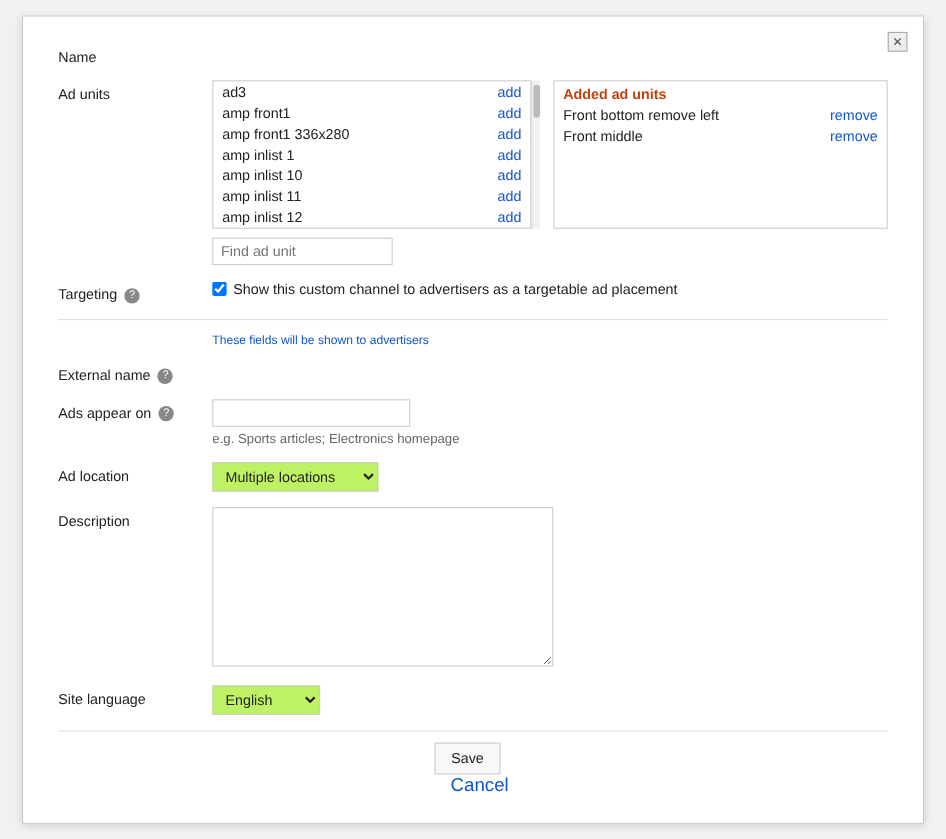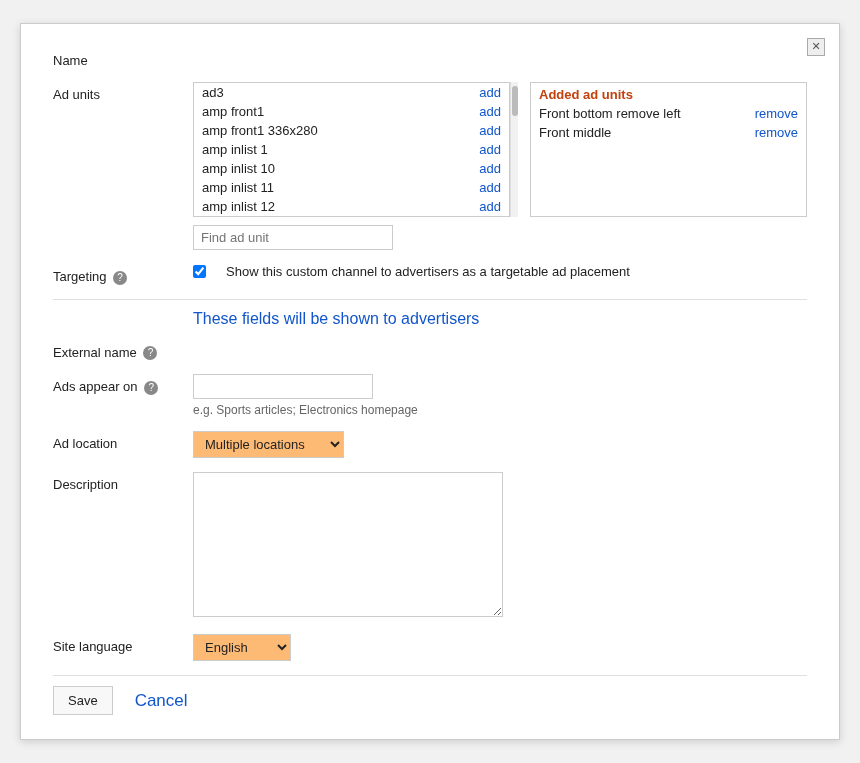--- a/index.html
+++ b/index.html
@@ -80,21 +80,21 @@
     }
     .name-input {
       width: 220px;
     }
     .ad-units-container {
       display: flex;
       gap: 12px;
     }
     .ad-units-list {
       border: 1px solid #ccc;
-      width: 317px;
+      width: 290px;
       height: 135px;
       overflow-y: auto;
       background: #fff;
     }
     .ad-unit-item {
       display: flex;
       align-items: center;
       justify-content: space-between;
       padding: 2px 8px;
       font-size: 13px;
@@ -123,43 +123,43 @@
     }
     .added-item {
       display: flex;
       align-items: center;
       justify-content: space-between;
       padding: 2px 8px;
       font-size: 13px;
     }
     .find-ad-unit-input {
       margin-top: 8px;
-      width: 200px;
+      width: 164px;
       border: 1px solid #ccc;
       padding: 4px 7px;
       font-size: 13px;
       color: #999;
     }
     .targeting-row {
       display: flex;
       align-items: flex-start;
       margin-bottom: 10px;
       padding-bottom: 14px;
       border-bottom: 1px solid #e0e0e0;
     }
     .checkbox-label {
       display: flex;
       align-items: center;
-      gap: 20px;
+      gap: 6px;
       font-size: 13px;
       color: #222;
     }
     .fields-notice {
       color: #1155cc;
-      font-size: 16px;
+      font-size: 11px;
     }
     .external-name-value {
       color: #1155cc;
       font-size: 13px;
       cursor: pointer;
       text-decoration: none;
     }
     .caution-text {
       color: #999;
       font-size: 11px;
@@ -170,21 +170,21 @@
     }
     .eg-text {
       color: #666;
       font-size: 12px;
       margin-top: 4px;
     }
     select {
       border: 1px solid #ccc;
       padding: 4px 22px 4px 7px;
       font-size: 13px;
-      background: #fdba74;
+      background: #bef264;
       appearance: auto;
       color: #222;
       cursor: pointer;
     }
     .description-textarea {
       width: 310px;
       height: 145px;
       border: 1px solid #ccc;
       font-size: 13px;
       padding: 6px;
@@ -356,18 +356,18 @@
         <option>English</option>
         <option>Spanish</option>
         <option>French</option>
         <option>German</option>
       </select>
     </div>
   </div>
 
   <hr class="divider">
 
-  <div style="display:flex; align-items:center; gap:0;">
+  <div style="display:flex; align-items:center; gap:0;flex-direction:column;">
     <button class="save-btn">Save</button>
     <a class="cancel-link" style="margin-left:12px;">Cancel</a>
   </div>
 
 </div>
 
 </body></html>

